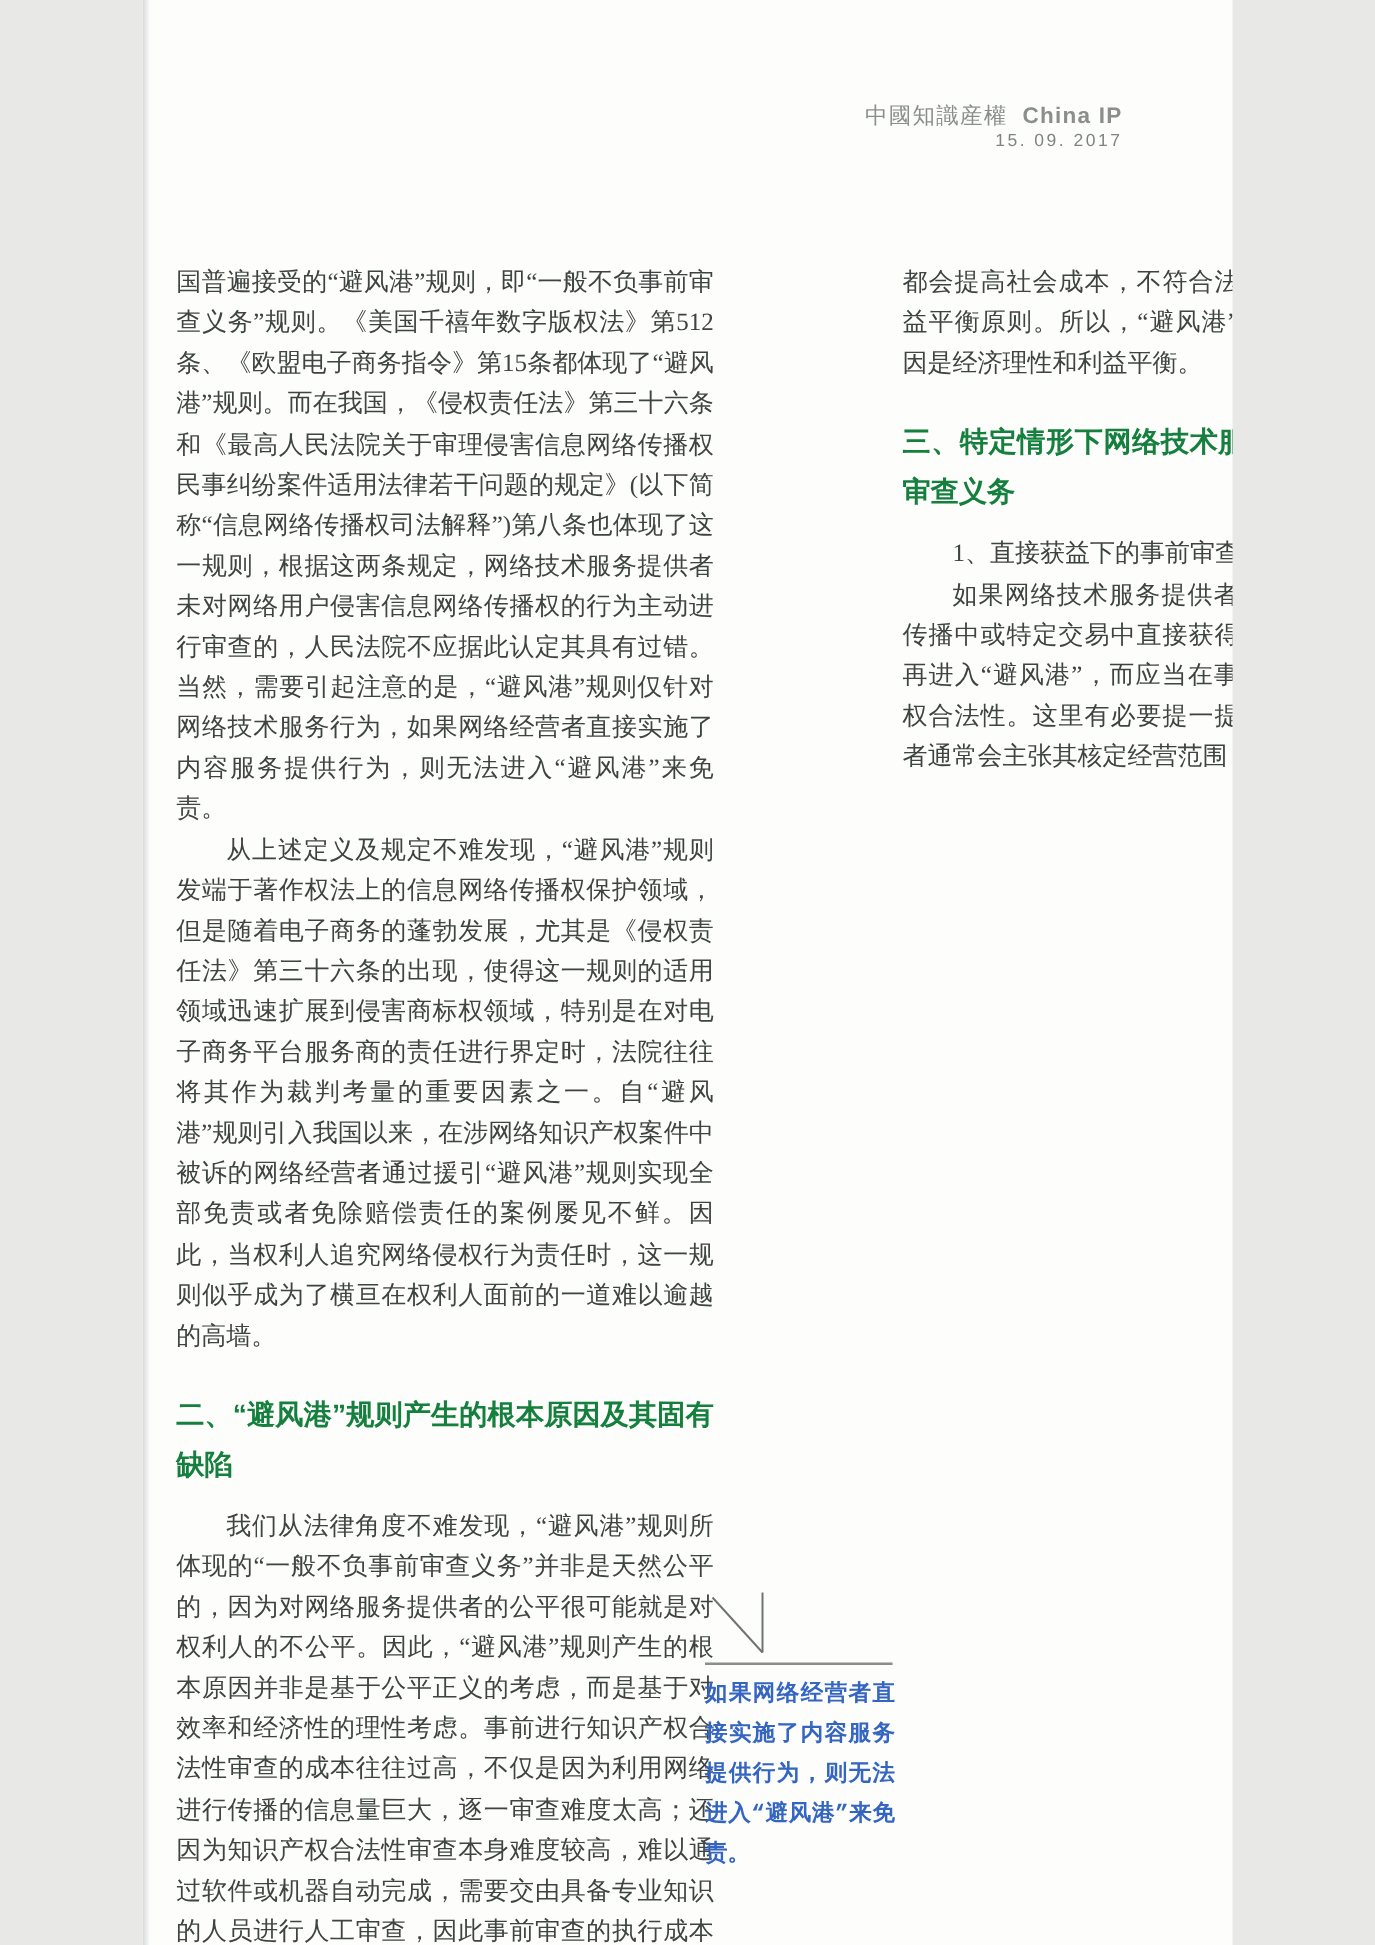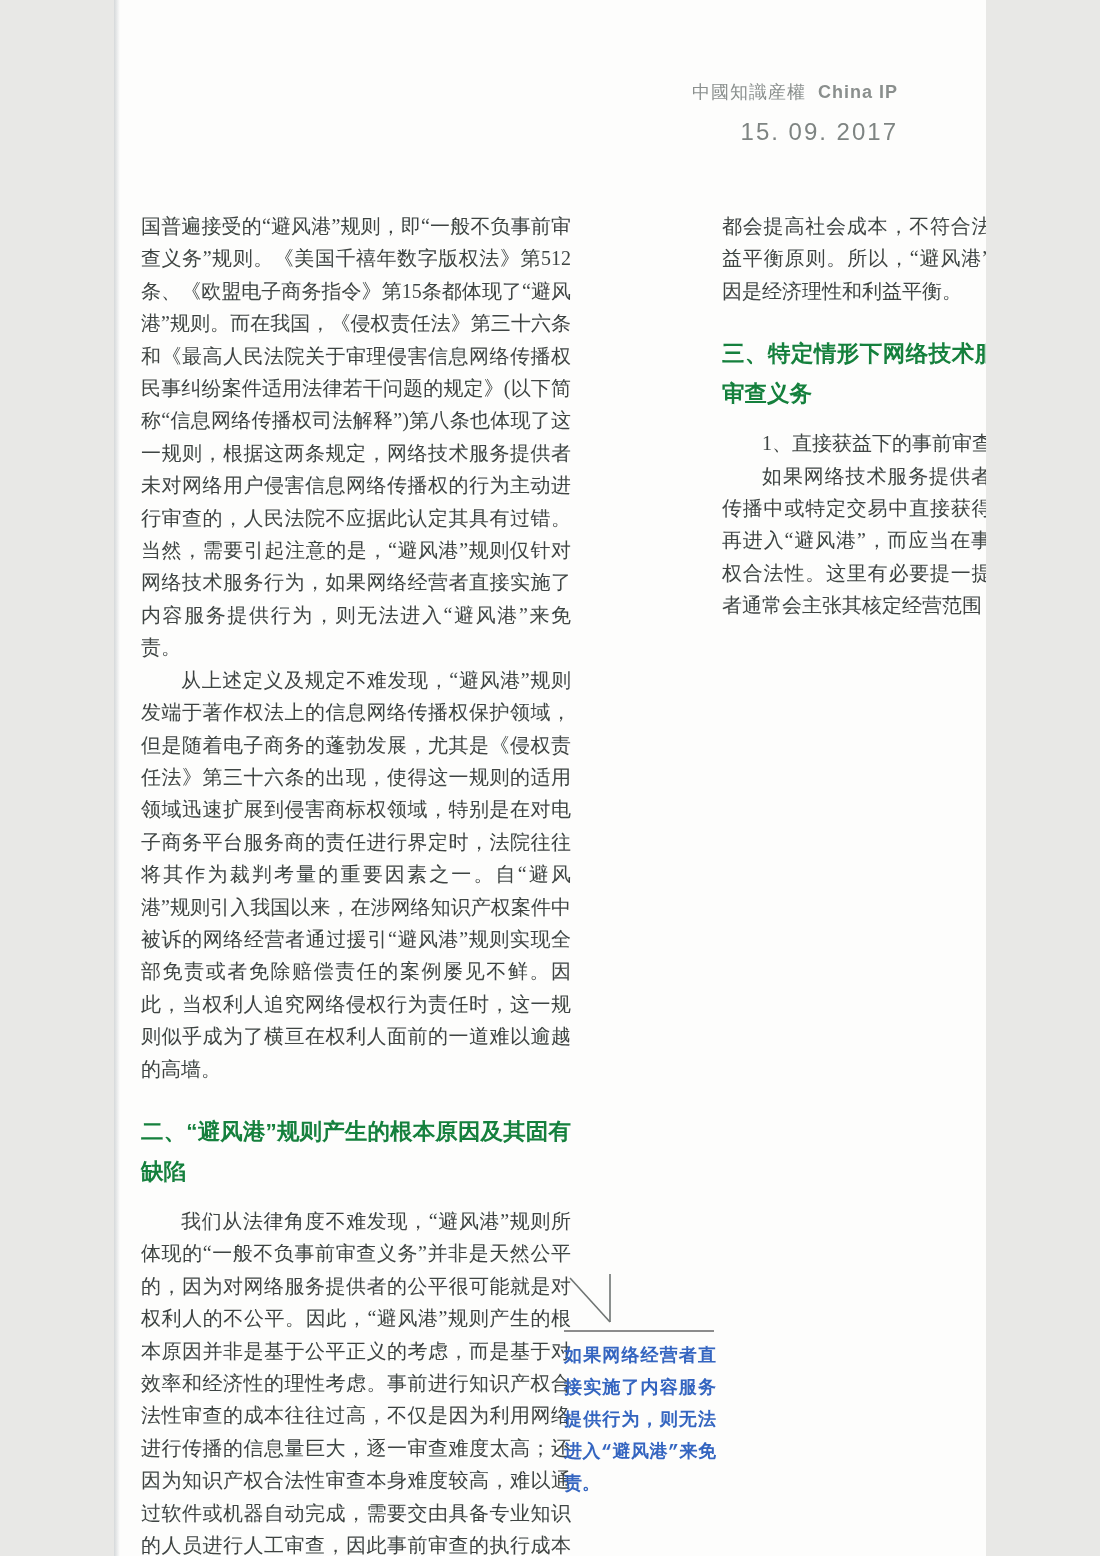--- a/index.html
+++ b/index.html
@@ -19,21 +19,21 @@
   .masthead{
     position:absolute;top:80px;right:88px;
     text-align:right;
     font-family:"Liberation Sans","DejaVu Sans",sans-serif;
     color:#8a8f8d;
   }
   .masthead .mag-line{font-size:18px;letter-spacing:1px;}
   .masthead .mag-cn{font-weight:400;}
   .masthead .mag-en{font-weight:700;margin-left:6px;}
   .masthead .mag-date{
-    font-size:24px;letter-spacing:2px;margin-top:14px;color:#7e8482;
+    font-size:14px;letter-spacing:2px;margin-top:0;color:#7e8482;
   }
   .col{
     position:absolute;top:210px;
     text-align:justify;
     font-size:20px;line-height:32.4px;
   }
   .col-left{left:27px;width:430px;}
   .col-right{left:608px;width:436px;}
   .para{margin:0;text-indent:2em;}
   .para-cont{margin:0;text-indent:0;}

